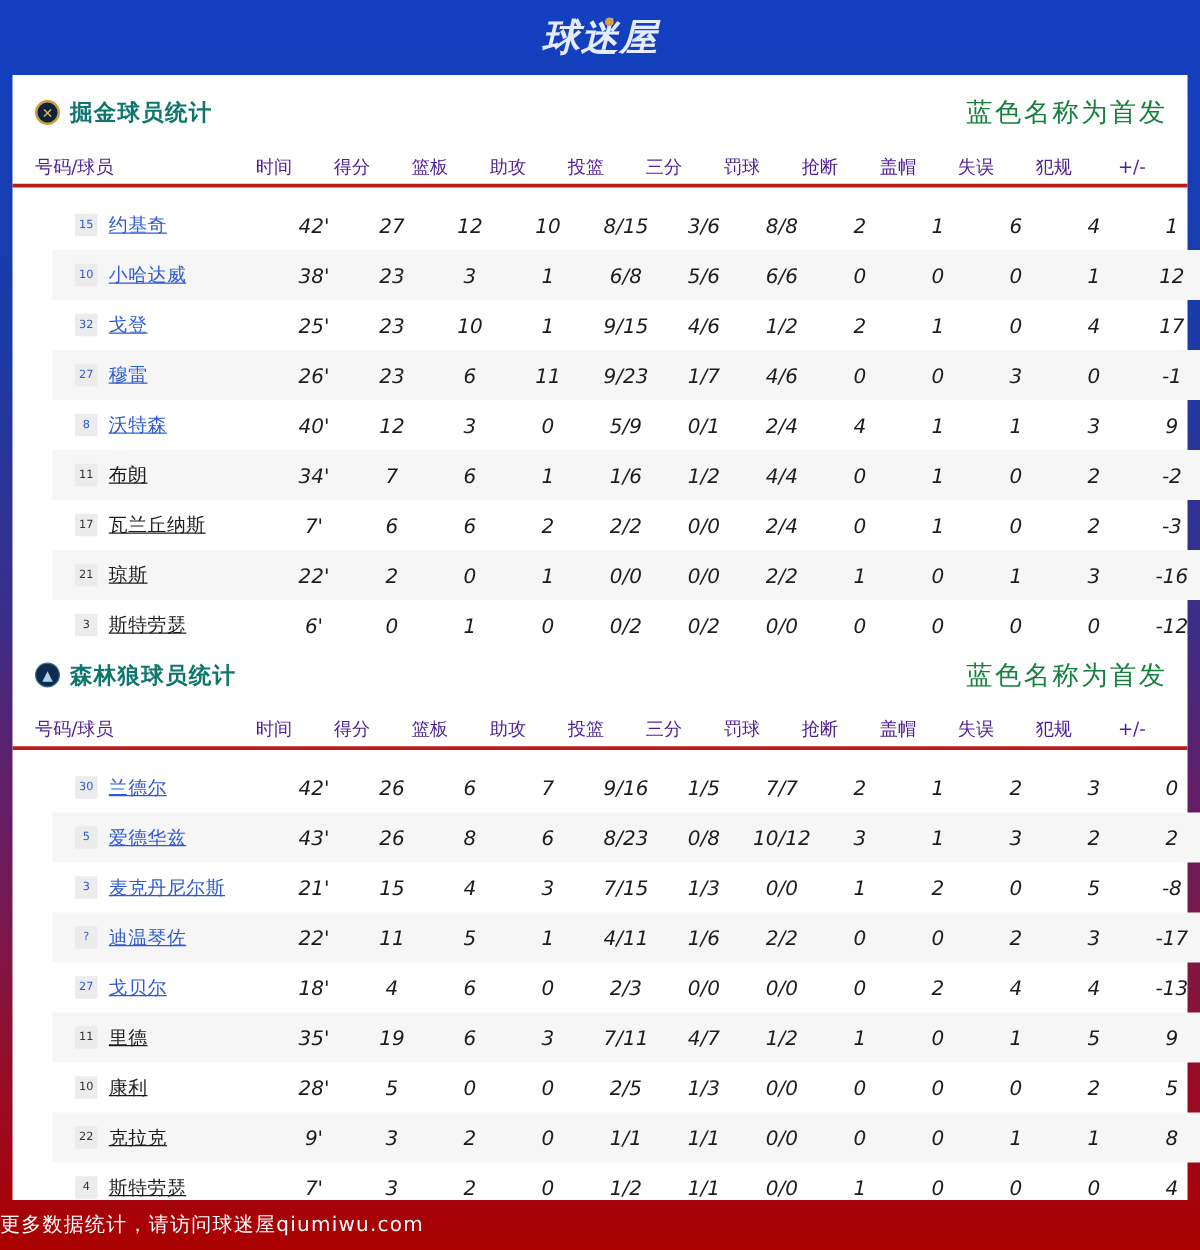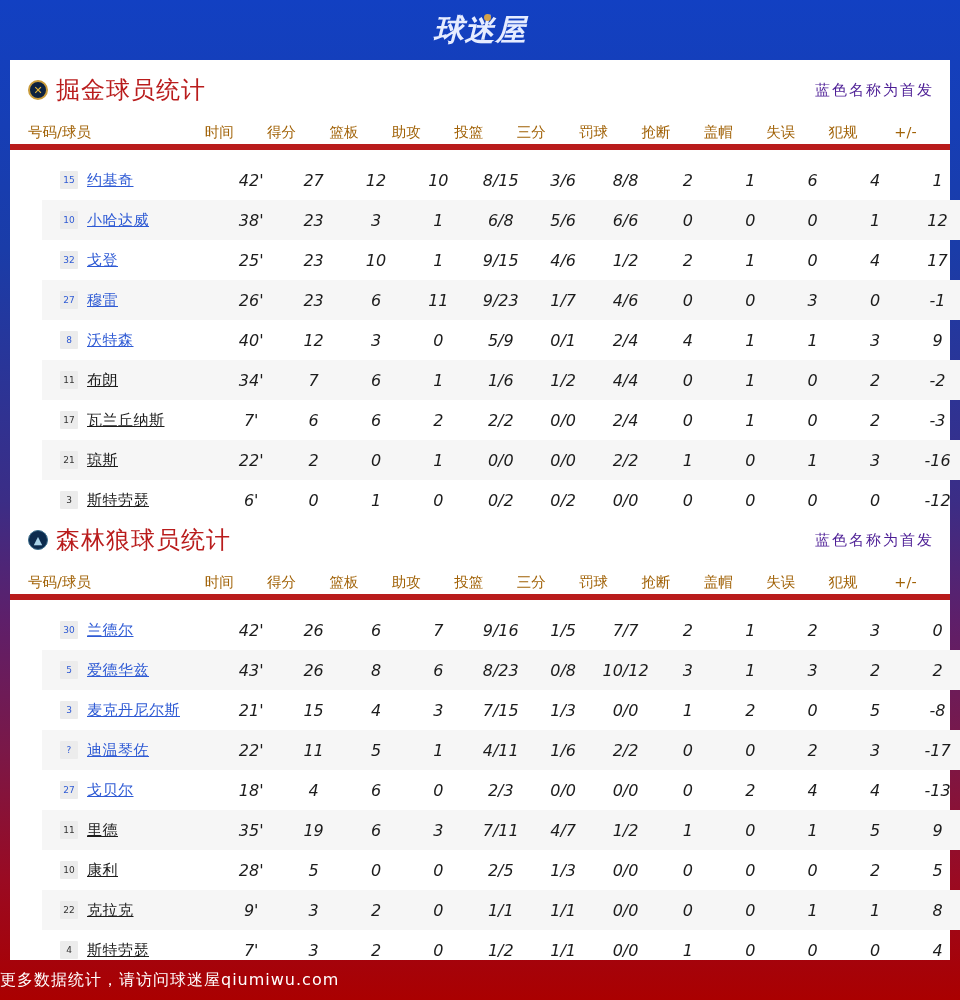--- a/index.html
+++ b/index.html
@@ -32,26 +32,26 @@
     padding: 0 16px 0 18px;
   }
   .sec-title-wrap { display: flex; align-items: center; }
   .team-logo {
     width: 20px; height: 20px; border-radius: 50%; margin-right: 8px;
     display: inline-flex; align-items: center; justify-content: center;
     font-size: 11px; line-height: 1;
   }
   .team-logo.nuggets { background: #0d2240; color: #e7b83a; border: 2px solid #c99b3a; }
   .team-logo.wolves { background: #0c2b4e; color: #a8d2e8; border: 1px solid #3b6d8c; }
-  .sec-title { font-size: 24px; font-weight: normal; color: #b91c1c; letter-spacing: 1px; }
-  .sec-note { font-size: 15px; color: #4c1d95; letter-spacing: 2px; }
+  .sec-title { font-size: 18px; font-weight: bold; color: #0f766e; letter-spacing: 1px; }
+  .sec-note { font-size: 21px; color: #15803d; letter-spacing: 2px; }
   .thead, .trow {
     display: flex; align-items: center; height: 40px; width: 940px;
   }
-  .thead { color: #a16207; font-size: 14.5px; border-bottom: 6px solid #b91c1c; height: 30px; margin-bottom: 10px; }
+  .thead { color: #4c1d95; font-size: 14.5px; border-bottom: 3px solid #b91c1c; height: 30px; margin-bottom: 10px; }
   .trow { font-size: 16px; color: #1c1c1c; font-style: italic; margin-left: 32px; }
   .trow.alt { background: #f6f6f6; }
   .c-player { width: 178px; padding-left: 18px; display: flex; align-items: center; }
   .c { width: 62.4px; text-align: center; }
   .thead .c { font-style: normal; }
   .num {
     width: 18px; height: 18px; background: #ececec; color: #333;
     font-size: 9px; display: inline-flex; align-items: center; justify-content: center;
     margin-right: 9px; font-style: normal; border-radius: 1px;
   }

